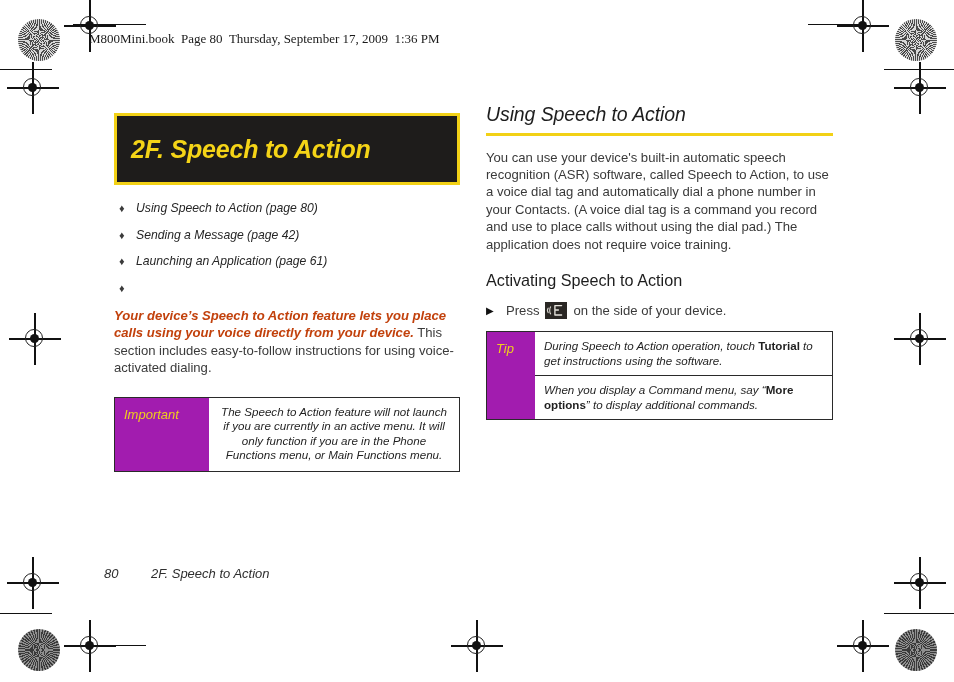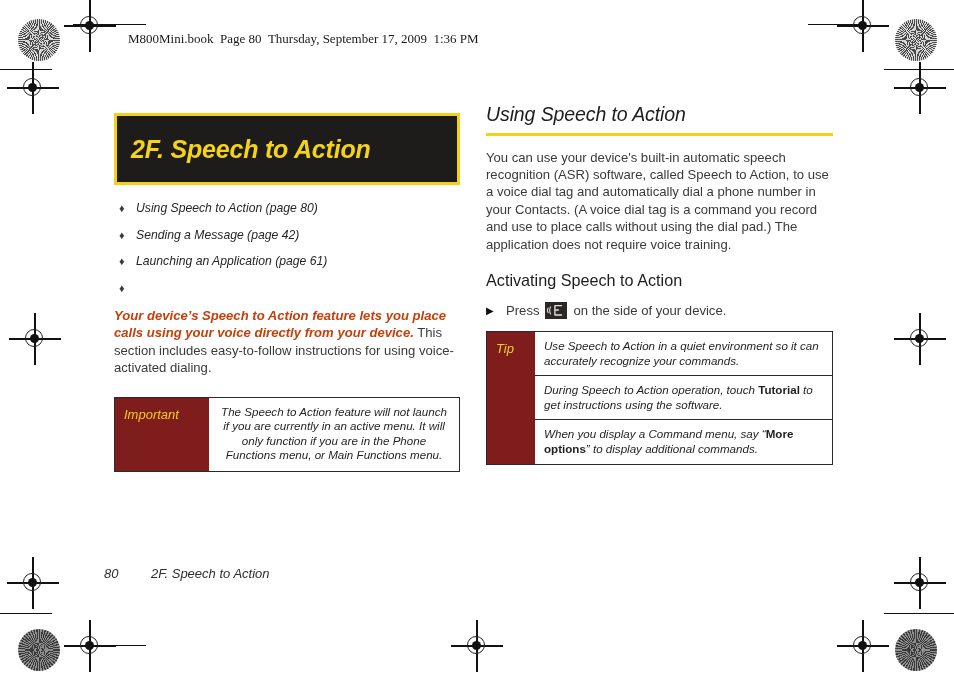--- a/index.html
+++ b/index.html
@@ -39,21 +39,21 @@
   }
   .crosshair .hline, .crosshair .vline { position: absolute; background: #111; }
   .crosshair .hline { left: -9px; top: 16.4px; width: 52px; height: 1.3px; }
   .crosshair .vline { top: -9px; left: 16.4px; height: 52px; width: 1.3px; }
   .trimline { position: absolute; background: #111; }
 
   
   .page-header {
     position: absolute; left: 89px; top: 31px;
     font-family: "Liberation Serif", serif;
-    font-size: 13px; color: #1a1a1a; white-space: pre; padding-left: 39px;
+    font-size: 13px; color: #1a1a1a; white-space: pre;
   }
 
   .content { position: absolute; left: 0; top: 0; width: 954px; height: 682px; }
 
   .col-left  { position: absolute; left: 114px; top: 113px; width: 346px; }
   .col-right { position: absolute; left: 486px; top: 103px; width: 347px; }
 
   
   .chapter-box {
     background: #1e1c1b;
@@ -94,21 +94,21 @@
   .intro .lead { font-style: italic; font-weight: bold; color: #c2410c; }
 
   
   .callout {
     border: 1px solid #2a2a2a;
     display: flex;
     box-sizing: border-box;
     background: #ffffff;
   }
   .callout .label-cell {
-    background: #7f1d1d;
+    background: #a21caf;
     flex: none;
     box-sizing: border-box;
     padding: 7px 0 0 9px;
   }
   .callout .label-cell .label-text {
     color: #f0cf1d; font-style: italic; font-size: 13px;
     white-space: nowrap;
   }
   .callout .body-cell { flex: 1; box-sizing: border-box; }
   .callout .body-text {
@@ -329,23 +329,20 @@
       </span>
       <span>on the side of your device.</span>
     </div>
 
     <div class="callout" id="tip-callout">
       <div class="label-cell">
         <span class="label-text">Tip</span>
       </div>
       <div class="body-cell">
         <div class="tip-row">
-          <div class="body-text"><span>Use Speech to Action in a quiet environment so it can accurately recognize your commands.</span><b></b><span></span></div>
-        </div>
-        <div class="tip-row">
           <div class="body-text"><span>During Speech to Action operation, touch </span><b>Tutorial</b><span> to get instructions using the software.</span></div>
         </div>
         <div class="tip-row">
           <div class="body-text"><span>When you display a Command menu, say “</span><b>More options</b><span>” to display additional commands.</span></div>
         </div>
       </div>
     </div>
 
   </div>
 

